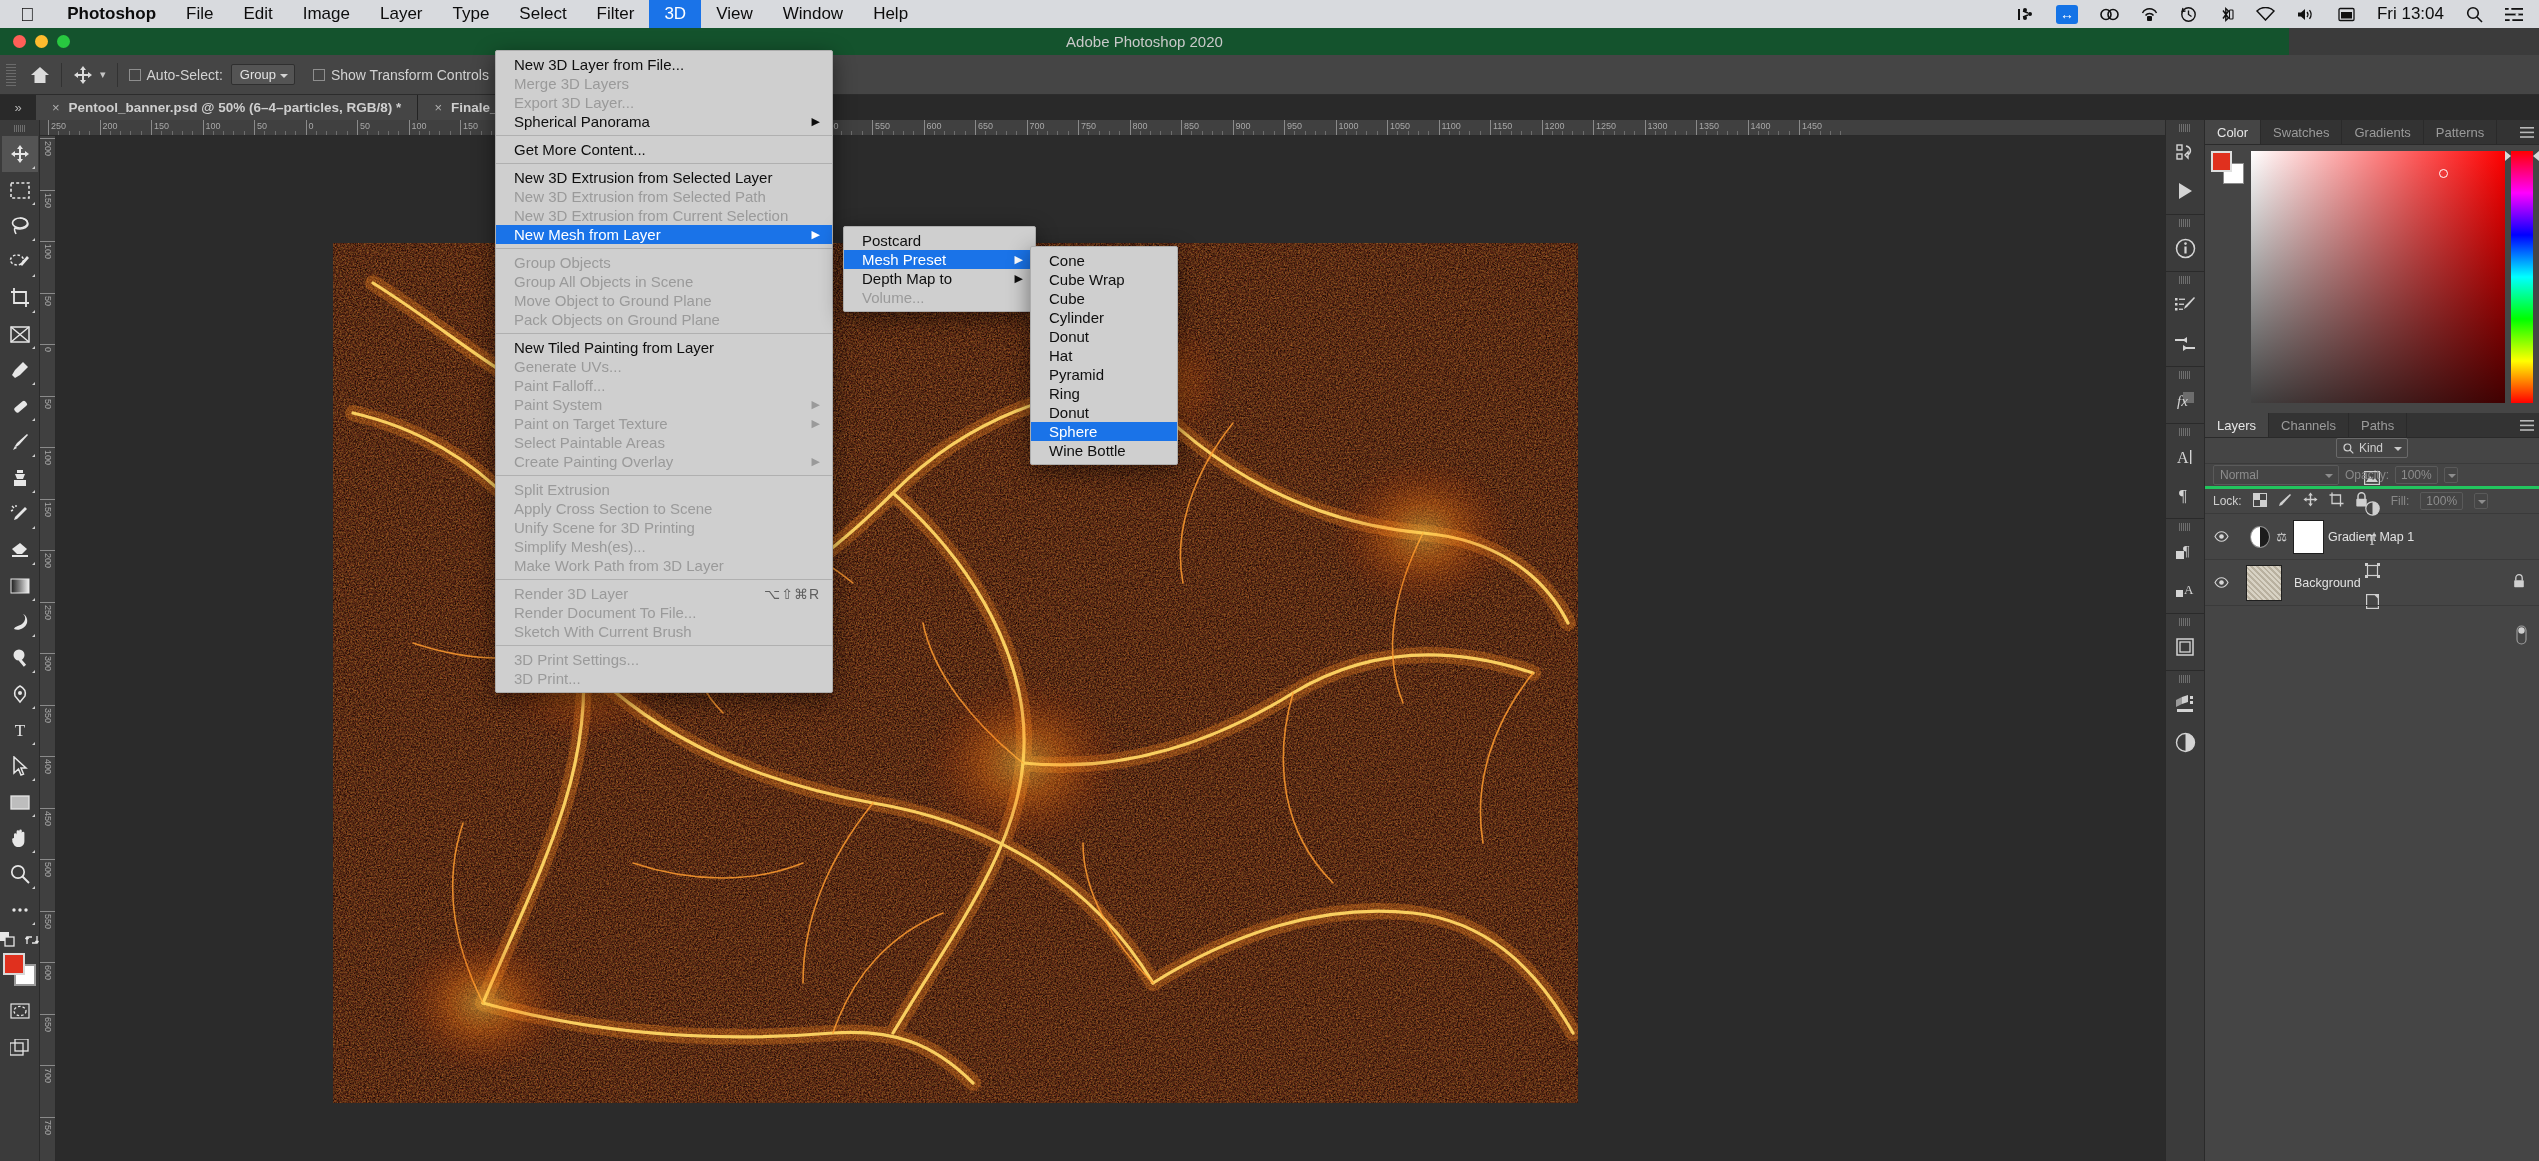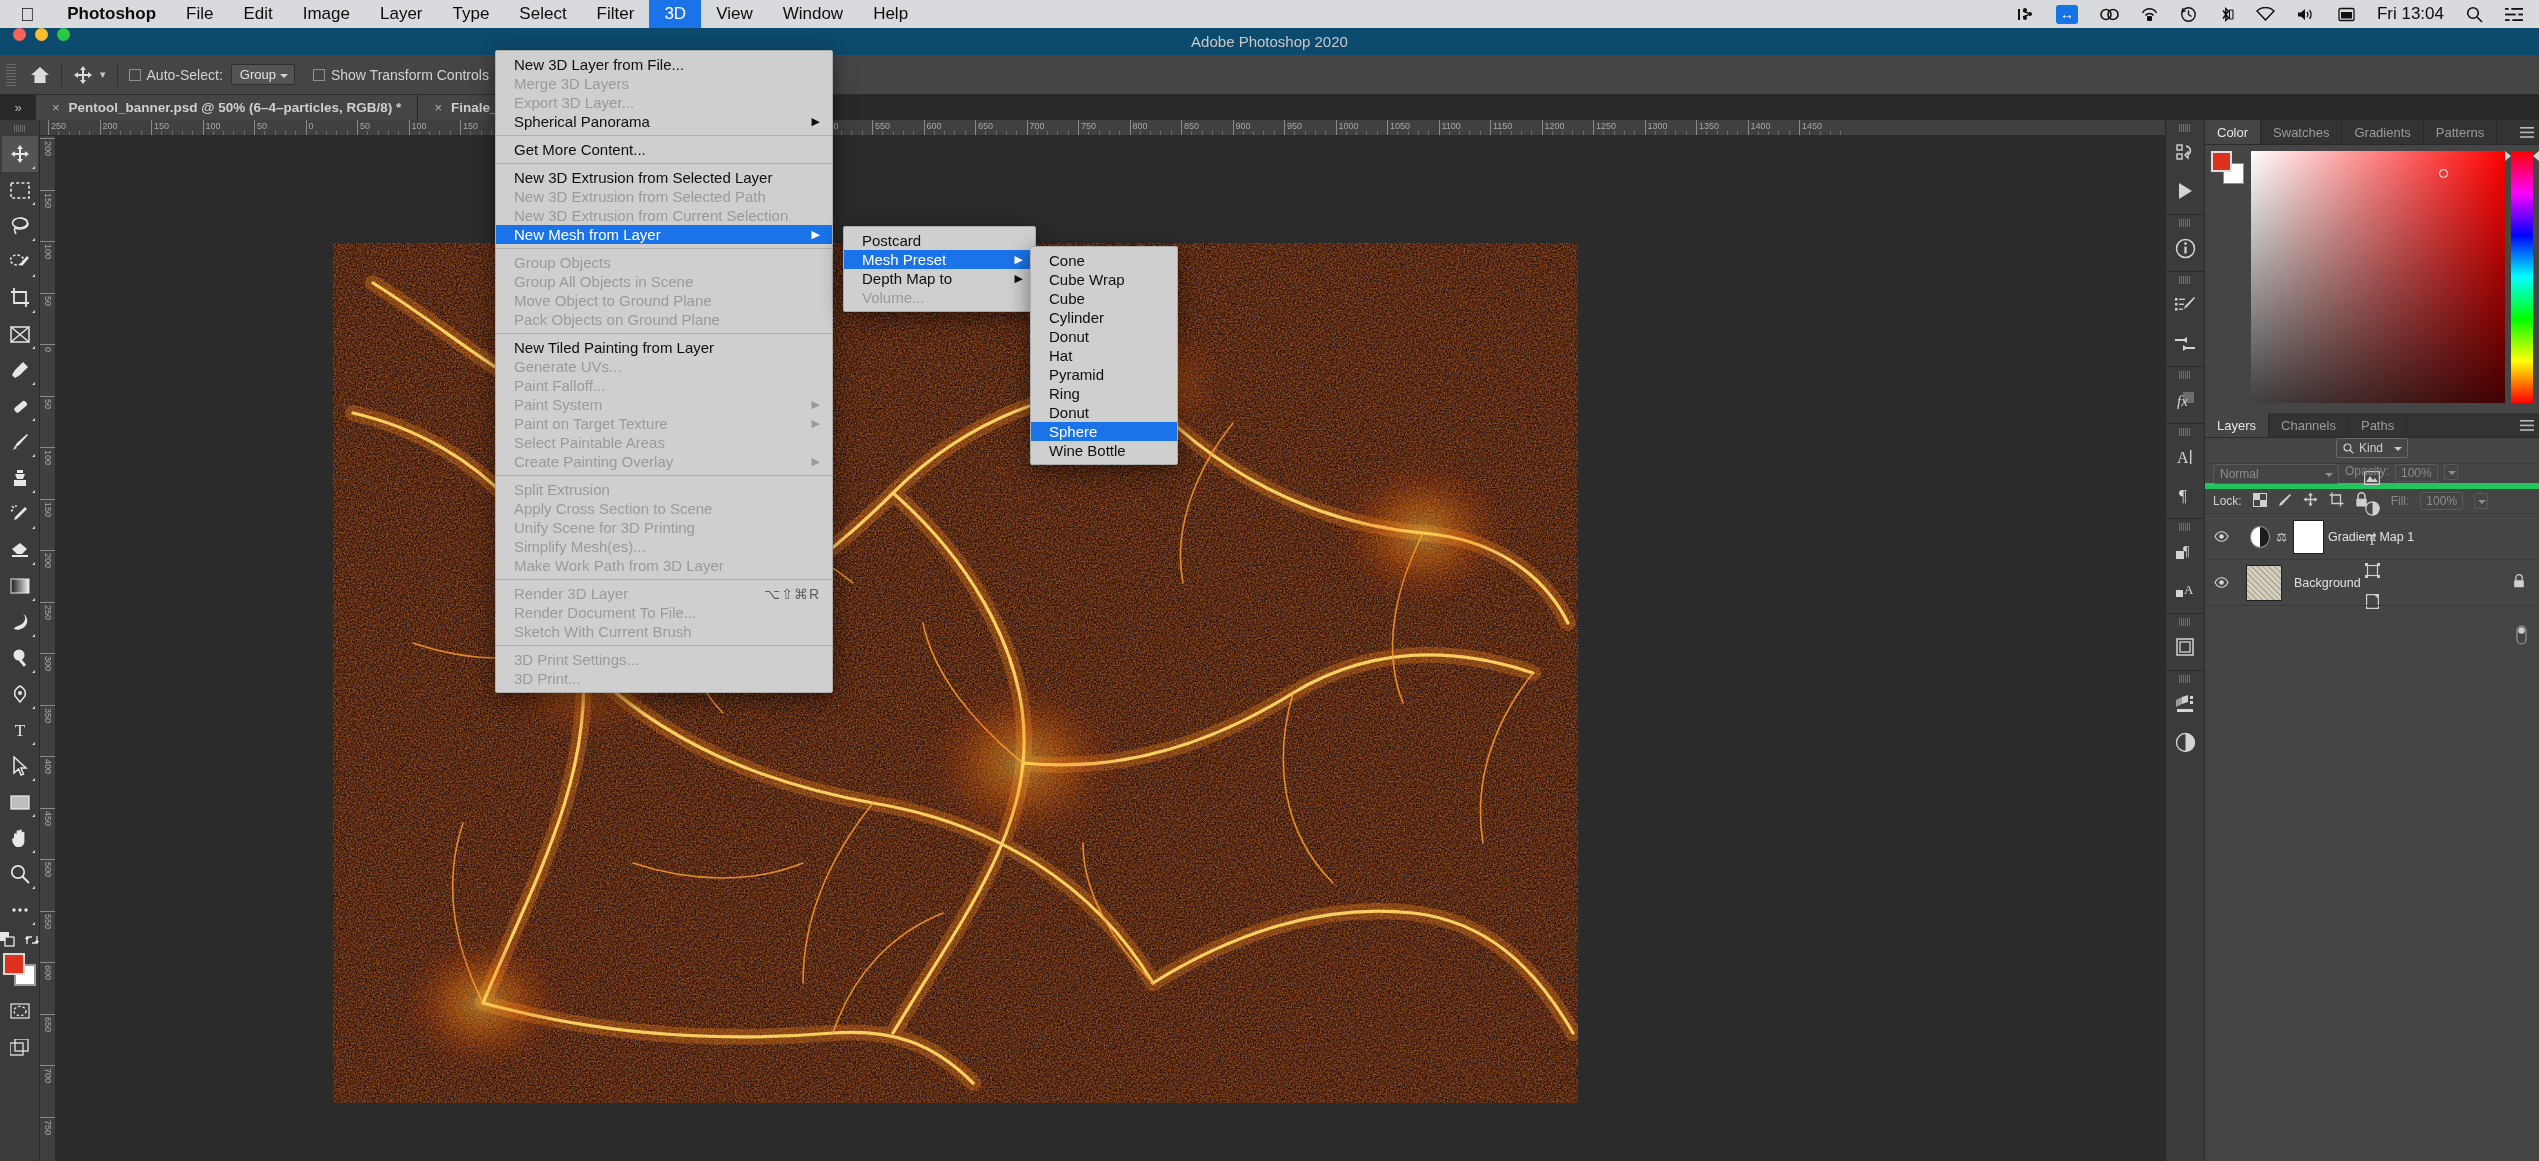--- a/index.html
+++ b/index.html
@@ -29,22 +29,22 @@
   .mac-right .tb-badge {
     background:#1473e6; color:#fff; border-radius:3px; padding:1px 3px; font-size:14px; line-height:1;
     display:flex;align-items:center;justify-content:center; width:22px;height:19px;
   }
   .mac-right .clock { font-size:17px; }
 
   
   .ps-window { position:absolute; left:0; top:28px; width:2539px; height:1133px; background:#3b3b3b; }
 
   .ps-titlebar {
-    position:absolute; left:0; top:0; width:2539px; height:27px;
-    background:#0c4a6e; display:flex; 
+    position:absolute; left:0; top:0; width:2289px; height:27px;
+    background:#14532d; display:flex; align-items:center;
   }
   .traffic { display:flex; gap:9px; padding-left:13px; }
   .tl { width:13px; height:13px; border-radius:50%; }
   .tl.r { background:#ff5f57; } .tl.y { background:#febc2e; } .tl.g { background:#28c840; }
   .ps-title {
     position:absolute; left:0; right:0; text-align:center;
     font-size:15px; color:#c9c9c9; line-height:27px; pointer-events:none;
   }
 
   
@@ -165,22 +165,22 @@
   .lp-filter {
     display:flex; align-items:center; gap:13px; height:26px; padding:0 8px;
     border-bottom:1px solid #3a3a3a; color:#cfcfcf; font-size:12px;flex-direction:column;
   }
   .kind-box {
     display:flex; align-items:center; gap:5px; background:#454545; border:1px solid #6a6a6a;
     border-radius:2px; padding:2px 16px 2px 6px; position:relative; min-width:72px; font-size:12px;
   }
   .kind-box:after{content:"";position:absolute;right:5px;top:8px;border-left:4px solid transparent;border-right:4px solid transparent;border-top:4px solid #c9c9c9;}
   .lp-row2 {
-    display:flex; align-items:flex-start; height:25px; padding:0 8px; gap:6px;
-    border-bottom:6px solid #22c55e; color:#888888; font-size:12px;
+    display:flex; align-items:center; height:25px; padding:0 8px; gap:6px;
+    border-bottom:3px solid #22c55e; color:#888888; font-size:12px;
   }
   .blend-sel { width:126px; border:1px solid #5a5a5a; border-radius:2px; padding:2px 16px 2px 6px;
     position:relative; color:#8d8d8d; font-size:12px;}
   .blend-sel:after{content:"";position:absolute;right:5px;top:8px;border-left:4px solid transparent;border-right:4px solid transparent;border-top:4px solid #8d8d8d;}
   .num-box { border:1px solid #5a5a5a; border-radius:2px; padding:1px 5px; color:#8d8d8d; font-size:12px; min-width:38px; text-align:left;}
   .stepper { width:14px; height:16px; border:1px solid #5a5a5a; border-radius:2px; position:relative;}
   .stepper:after{content:"";position:absolute;left:3px;top:6px;border-left:4px solid transparent;border-right:4px solid transparent;border-top:4px solid #8d8d8d;}
   .lp-lock { display:flex; align-items:center; height:25px; padding:0 8px; gap:11px;
     border-bottom:1px solid #3a3a3a; color:#cfcfcf; font-size:12px;}
 

